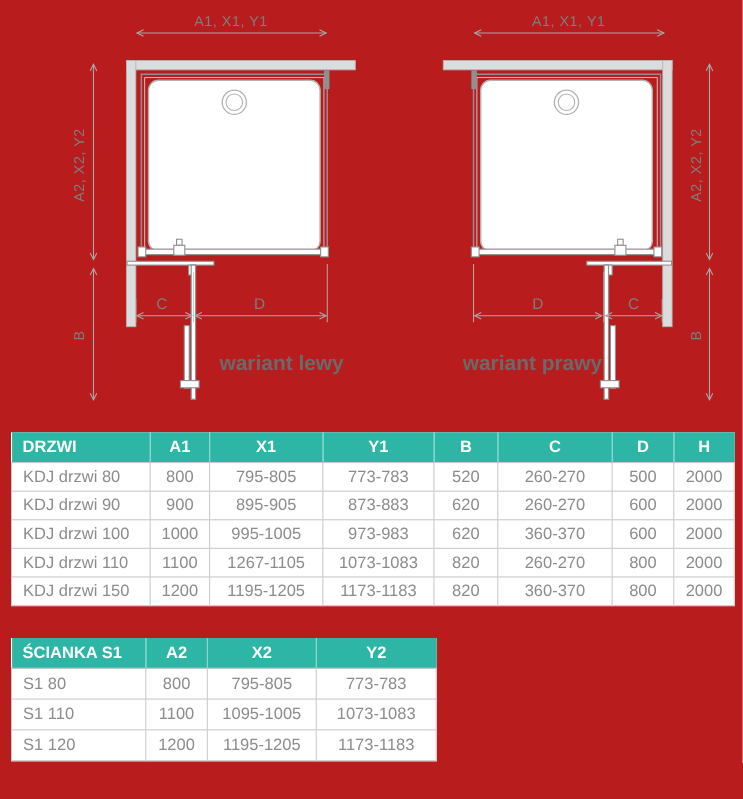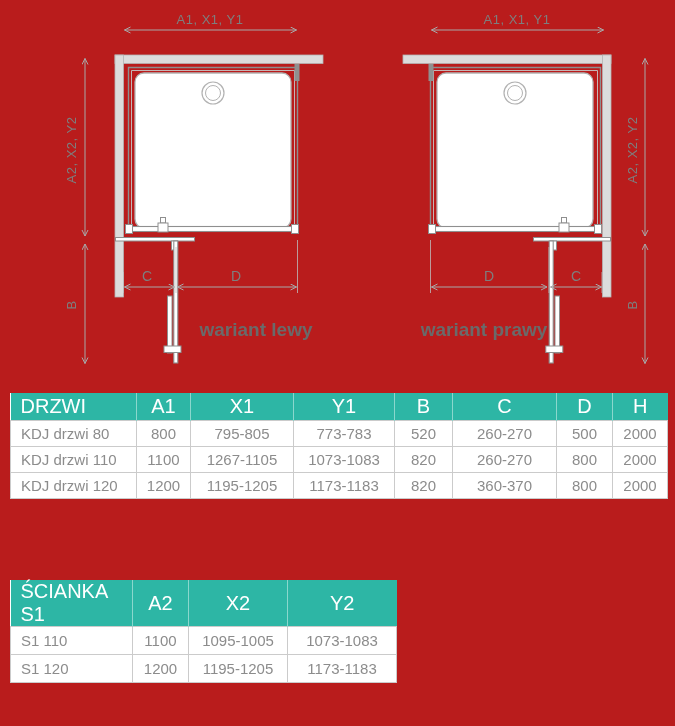--- a/index.html
+++ b/index.html
@@ -5,21 +5,21 @@
   html,body{margin:0;padding:0;background:#fff;}
   .page{position:relative;width:675px;height:726px;background:#b91c1c;overflow:hidden;
         font-family:"Liberation Sans",sans-serif;padding-left:45px;}
   .diagram-svg{position:absolute;left:0;top:0;}
   svg text{font-family:"Liberation Sans",sans-serif;fill:#7e7e7e;}
   .dim-label{font-size:13px;letter-spacing:.5px;}
   .dim-label-sm{font-size:14px;}
   .caption{font-size:19px;font-weight:bold;fill:#6a6a6a;}
   table.spec{position:absolute;border-collapse:collapse;table-layout:fixed;
              font-size:15px;color:#8c8c8c;background:#fff;}
-  table.spec th{background:#2db6a5;color:#ffffff;font-weight:normal;font-size:20px;
+  table.spec th{background:#2db6a5;color:#ffffff;font-weight:bold;font-size:15px;
                 height:27px;text-align:center;padding:0;border:none;
                 border-right:1px solid rgba(255,255,255,0.45);}
   table.spec th:last-child{border-right:none;}
   table.spec th.colhead-left{text-align:left;padding-left:10px;}
   table.spec td{border:1px solid #cbcbcb;text-align:center;padding:0;background:#fff;margin-left:40px;}
   table.spec td.cell-left{text-align:left;padding-left:10px;}
   .t-drzwi{left:10px;top:393px;width:657px;}
   .t-drzwi td{height:25px;}
   .t-scianka{left:10px;top:580px;width:386px;}
   .t-scianka td{height:27px;}
@@ -147,31 +147,51 @@
       <td class="cell-left">KDJ drzwi 80</td>
       <td>800</td>
       <td>795-805</td>
       <td>773-783</td>
       <td>520</td>
       <td>260-270</td>
       <td>500</td>
       <td>2000</td>
     </tr>
     <tr>
+      <td class="cell-left">KDJ drzwi 90</td>
+      <td>900</td>
+      <td>895-905</td>
+      <td>873-883</td>
+      <td>620</td>
+      <td>260-270</td>
+      <td>600</td>
+      <td>2000</td>
+    </tr>
+    <tr>
+      <td class="cell-left">KDJ drzwi 100</td>
+      <td>1000</td>
+      <td>995-1005</td>
+      <td>973-983</td>
+      <td>620</td>
+      <td>360-370</td>
+      <td>600</td>
+      <td>2000</td>
+    </tr>
+    <tr>
       <td class="cell-left">KDJ drzwi 110</td>
       <td>1100</td>
       <td>1267-1105</td>
       <td>1073-1083</td>
       <td>820</td>
       <td>260-270</td>
       <td>800</td>
       <td>2000</td>
     </tr>
     <tr>
-      <td class="cell-left">KDJ drzwi 120</td>
+      <td class="cell-left">KDJ drzwi 150</td>
       <td>1200</td>
       <td>1195-1205</td>
       <td>1173-1183</td>
       <td>820</td>
       <td>360-370</td>
       <td>800</td>
       <td>2000</td>
     </tr>
   </tbody>
 </table>
@@ -186,20 +206,26 @@
   <thead>
     <tr>
       <th class="colhead-left">ŚCIANKA S1</th>
       <th>A2</th>
       <th>X2</th>
       <th>Y2</th>
     </tr>
   </thead>
   <tbody>
     <tr>
+      <td class="cell-left">S1 80</td>
+      <td>800</td>
+      <td>795-805</td>
+      <td>773-783</td>
+    </tr>
+    <tr>
       <td class="cell-left">S1 110</td>
       <td>1100</td>
       <td>1095-1005</td>
       <td>1073-1083</td>
     </tr>
     <tr>
       <td class="cell-left">S1 120</td>
       <td>1200</td>
       <td>1195-1205</td>
       <td>1173-1183</td>

